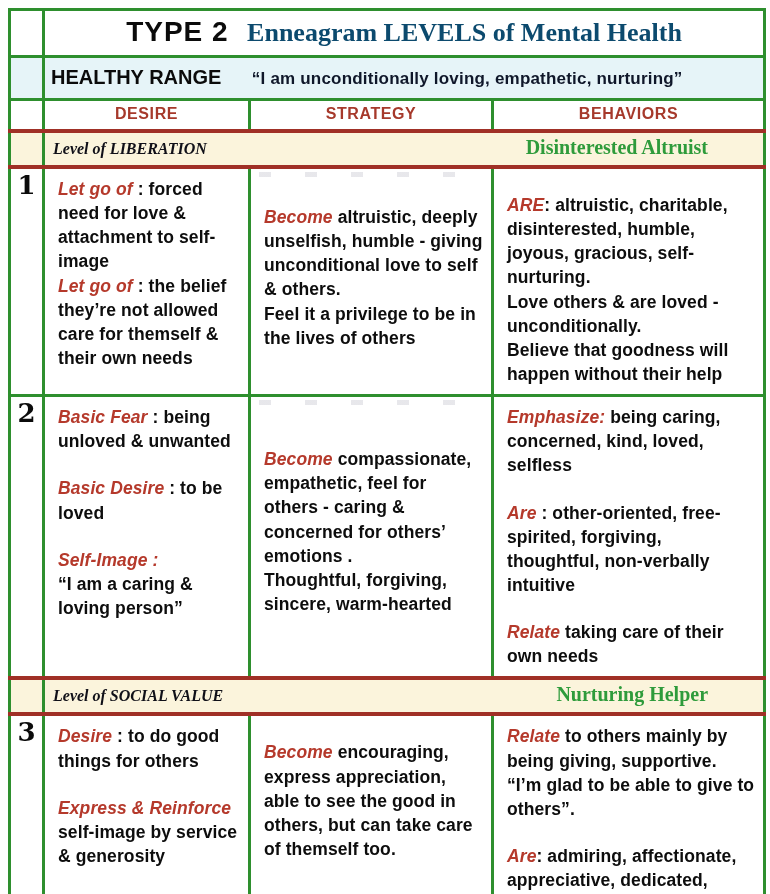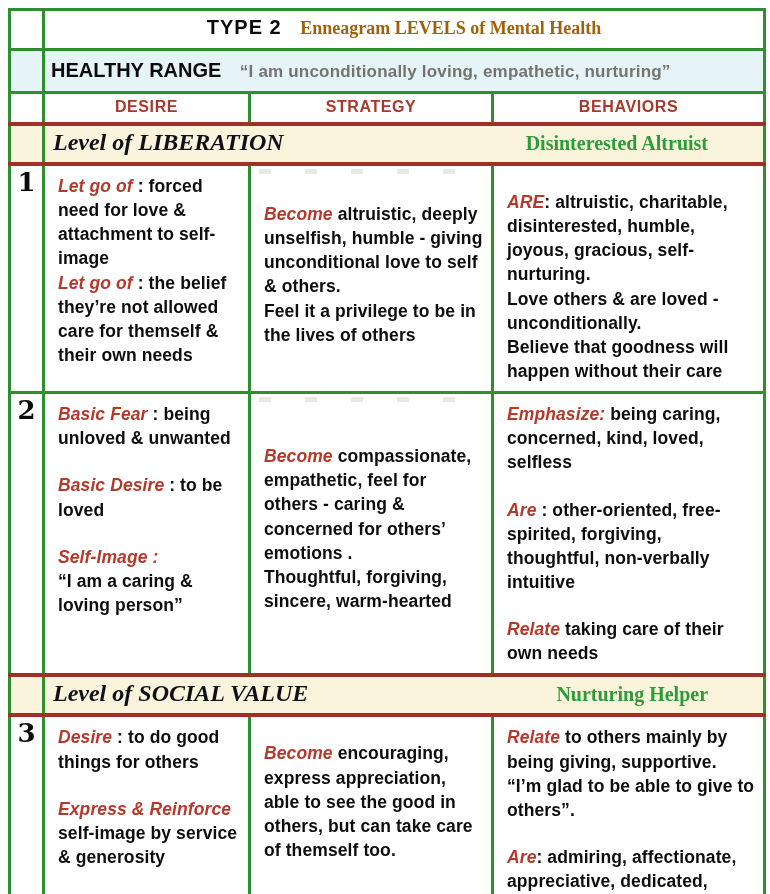--- a/index.html
+++ b/index.html
@@ -3,37 +3,37 @@
 <meta charset="utf-8">
 <style>
   html,body { margin:0; padding:0; background:#ffffff; }
   body { width:770px; height:894px; font-family:"Liberation Sans", sans-serif; }
   .sheet { position:absolute; left:8px; top:8px; }
   table { border-collapse:collapse; table-layout:fixed; width:755px; }
   td { border:3px solid #2E8F2E; vertical-align:top; padding:0; overflow:hidden; }
 
   
   .title-cell { text-align:center; padding:5px 0 7px 0; background:#fff; }
-  .type-label { font-weight:bold; font-size:20px; letter-spacing:1px; color:#0b0b0b; font-family:"Liberation Sans",sans-serif;text-align:right; }
-  .title-serif { font-weight:bold; font-size:18px; color:#a16207; font-family:"Liberation Serif",serif; margin-left:14px; }
+  .type-label { font-weight:bold; font-size:28px; letter-spacing:1px; color:#0b0b0b; font-family:"Liberation Sans",sans-serif;text-align:right; }
+  .title-serif { font-weight:bold; font-size:26px; color:#0c4a6e; font-family:"Liberation Serif",serif; margin-left:14px; }
 
   
   .healthy-row td { background:#E6F4F8; }
   .healthy-cell { padding:8px 2px 9px 6px; white-space:nowrap; }
   .healthy-label { font-weight:bold; font-size:20px; color:#0b0b0b; margin-right:14px; }
-  .healthy-quote { font-weight:bold; font-size:17px; color:#737373; letter-spacing:0.2px; }
+  .healthy-quote { font-weight:bold; font-size:17px; color:#0f172a; letter-spacing:0.2px;margin-left:12px; }
 
   
   .header-row td { text-align:center; padding:4px 0 6px 0; color:#A6392B;
     font-weight:bold; font-size:16px; letter-spacing:0.6px; background:#fff; }
 
   
   .band-row td { background:#FBF4DC; border-top:4px solid #A03026; border-bottom:4px solid #A03026; }
   .band-inner { display:flex; align-items:baseline; padding:3px 0 6px 8px; }
-  .band-title { font-family:"Liberation Serif",serif; font-weight:bold; font-style:italic; font-size:24px; color:#101018; }
+  .band-title { font-family:"Liberation Serif",serif; font-weight:bold; font-style:italic; font-size:16px; color:#101018; }
   .band-arch  { font-family:"Liberation Serif",serif; font-weight:bold; font-size:20px; color:#2E9B3B;
     width:270px; text-align:right; margin-left:auto; margin-right:55px; }
 
   
   .num { font-family:"DejaVu Serif",serif; font-weight:bold; font-size:26px; text-align:center;
     padding-top:1px; color:#0b0b0b; }
   .cell { position:relative; padding:8px 8px 8px 13px; font-size:17.5px; font-weight:bold;
     line-height:1.38; color:#0d0d0d; letter-spacing:0.1px; }
   .cell .para { margin:0; }
   .cell .para.gap { margin-top:23px; }
@@ -103,21 +103,21 @@
             <div class="para"><span class="accent">Let go of </span><span>: the belief they’re not allowed care for themself &amp; their own needs</span></div>
           </td>
     <td class="cell pt36">
       <div class="ghost"></div>
     <div class="para"><span class="accent">Become</span><span> altruistic, deeply unselfish, humble - giving unconditional love to self &amp; others.</span></div>
             <div class="para"><span>Feel it a privilege to be in the lives of others</span></div>
           </td>
     <td class="cell pt24">
             <div class="para"><span class="accent">ARE</span><span>: altruistic, charitable, disinterested, humble, joyous, gracious, self-nurturing.</span></div>
             <div class="para"><span>Love others &amp; are loved - unconditionally.</span></div>
-            <div class="para"><span>Believe that goodness will happen without their care</span></div>
+            <div class="para"><span>Believe that goodness will happen without their help</span></div>
           </td>
   </tr>
 
 
   <tr class="r2">
     <td class="num">2</td>
     <td class="cell">
             <div class="para"><span class="accent">Basic Fear </span><span>: being unloved &amp; unwanted</span></div>
             <div class="para gap"><span class="accent">Basic Desire </span><span>: to be loved</span></div>
             <div class="para gap"><span class="accent">Self-Image :</span></div>

